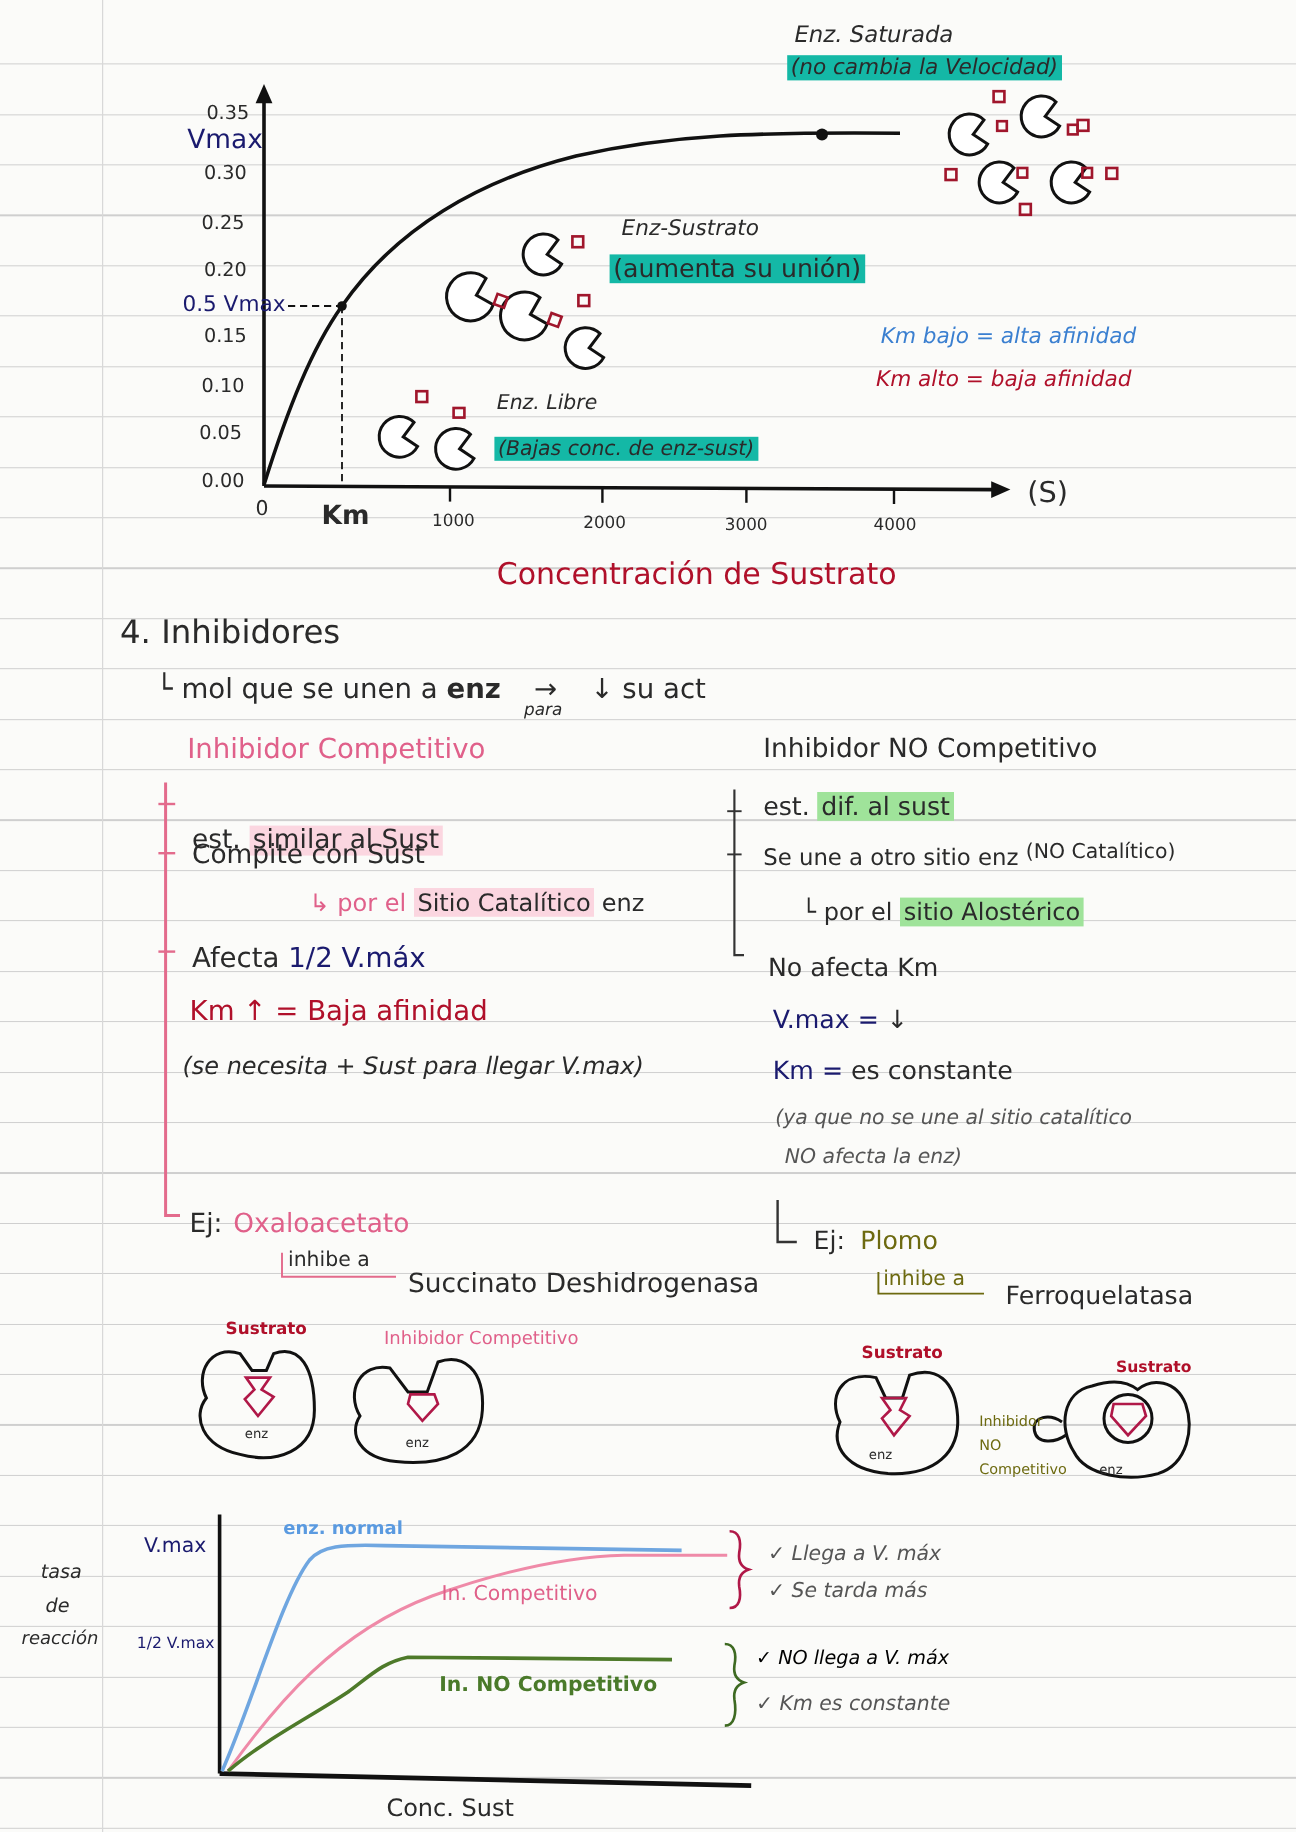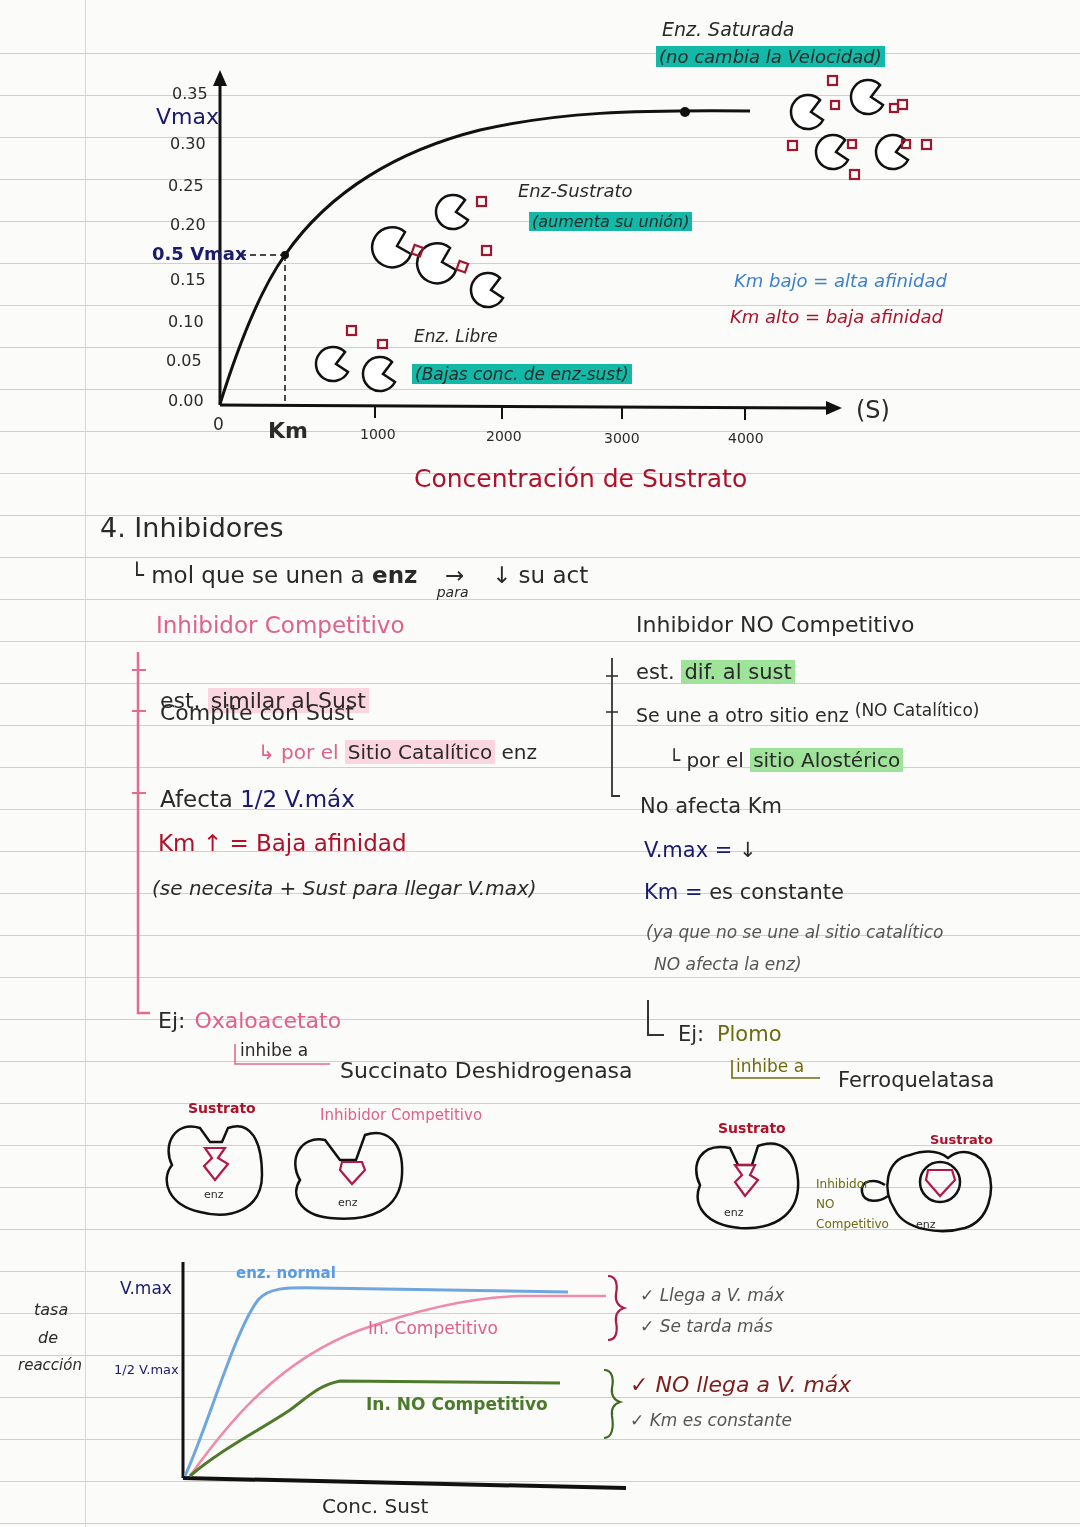--- a/index.html
+++ b/index.html
@@ -79,39 +79,39 @@
     <rect x="922" y="140" width="9" height="9"></rect>
     <rect x="850" y="170" width="9" height="9"></rect>
   </g>
 </svg>
 
 <div class="t dark" style="left:172px;top:84px;font-size:16px;">0.35</div>
 <div class="t navy" style="left:156px;top:104px;font-size:22px;">Vmax</div>
 <div class="t dark" style="left:170px;top:134px;font-size:16px;">0.30</div>
 <div class="t dark" style="left:168px;top:176px;font-size:16px;">0.25</div>
 <div class="t dark" style="left:170px;top:215px;font-size:16px;text-align:center;">0.20</div>
-<div class="t navy" style="left:152px;top:243px;font-size:18px;font-weight:bold;">0.5 Vmax</div>
+<div class="t navy" style="left:152px;top:243px;font-size:18px;">0.5 Vmax</div>
 <div class="t dark" style="left:170px;top:270px;font-size:16px;">0.15</div>
 <div class="t dark" style="left:168px;top:312px;font-size:16px;">0.10</div>
 <div class="t dark" style="left:166px;top:351px;font-size:16px;">0.05</div>
 <div class="t dark" style="left:168px;top:391px;font-size:16px;">0.00</div>
 
 <div class="t dark" style="left:213px;top:414px;font-size:17px;">0</div>
 <div class="t dark" style="left:268px;top:418px;font-size:22px;font-weight:bold;">Km</div>
 <div class="t dark" style="left:360px;top:426px;font-size:14px;">1000</div>
 <div class="t dark" style="left:486px;top:428px;font-size:14px;">2000</div>
 <div class="t dark" style="left:604px;top:430px;font-size:14px;">3000</div>
 <div class="t dark" style="left:728px;top:430px;font-size:14px;">4000</div>
 <div class="t dark" style="left:856px;top:396px;font-size:24px;">(S)</div>
 <div class="t red" style="left:414px;top:464px;font-size:25px;">Concentración de Sustrato</div>
 
 <div class="t dark" style="left:662px;top:18px;font-size:19px;font-style:italic;">Enz. Saturada</div>
 <div class="t dark" style="left:656px;top:46px;font-size:18px;font-style:italic;"><span class="hl-y">(no cambia la Velocidad)</span></div>
 <div class="t dark" style="left:518px;top:180px;font-size:18px;font-style:italic;">Enz-Sustrato</div>
-<div class="t dark" style="left:529px;top:212px;font-size:16px;font-style:italic;"><span class="hl-y">(aumenta su unión)</span></div>
+<div class="t dark" style="left:508px;top:212px;font-size:21px;"><span class="hl-y">(aumenta su unión)</span></div>
 <div class="t dark" style="left:414px;top:326px;font-size:17px;font-style:italic;">Enz. Libre</div>
 <div class="t dark" style="left:412px;top:364px;font-size:17px;font-style:italic;"><span class="hl-y">(Bajas conc. de enz-sust)</span></div>
 <div class="t blue" style="left:734px;top:270px;font-size:18px;font-style:italic;">Km bajo = alta afinidad</div>
 <div class="t red" style="left:730px;top:306px;font-size:18px;font-style:italic;">Km alto = baja afinidad</div>
 
 <div class="t dark" style="left:100px;top:512px;font-size:27px;">4. Inhibidores</div>
 <div class="t dark" style="left:130px;top:562px;font-size:23px;">
   <span>└ mol que se unen a</span>
   <b>enz</b>
   <span style="position:relative;display:inline-block;width:60px;text-align:center;">
@@ -239,14 +239,14 @@
 <div class="t dark" style="left:18px;top:1356px;font-size:15px;font-style:italic;">reacción</div>
 <div class="t navy" style="left:120px;top:1278px;font-size:17px;">V.max</div>
 <div class="t navy" style="left:114px;top:1362px;font-size:13px;">1/2 V.max</div>
 <div class="t blue" style="left:236px;top:1264px;font-size:15px;font-weight:bold;color:#5a9ae0;">enz. normal</div>
 <div class="t pink" style="left:368px;top:1318px;font-size:17px;">In. Competitivo</div>
 <div class="t green" style="left:366px;top:1394px;font-size:17px;font-weight:bold;">In. NO Competitivo</div>
 <div class="t dark" style="left:322px;top:1494px;font-size:20px;">Conc. Sust</div>
 
 <div class="t dark" style="left:640px;top:1285px;font-size:17px;font-style:italic;color:#555;">✓ Llega a V. máx</div>
 <div class="t dark" style="left:640px;top:1316px;font-size:17px;font-style:italic;color:#555;">✓ Se tarda más</div>
-<div class="t dark" style="left:630px;top:1372px;font-size:22px;font-style:italic;color:#7f1d1d;">✓ NO llega a V. máx</div>
+<div class="t dark" style="left:630px;top:1372px;font-size:16px;font-style:italic;color:#000000;">✓ NO llega a V. máx</div>
 <div class="t dark" style="left:630px;top:1410px;font-size:17px;font-style:italic;color:#555;">✓ Km es constante</div>
 
 </body></html>

